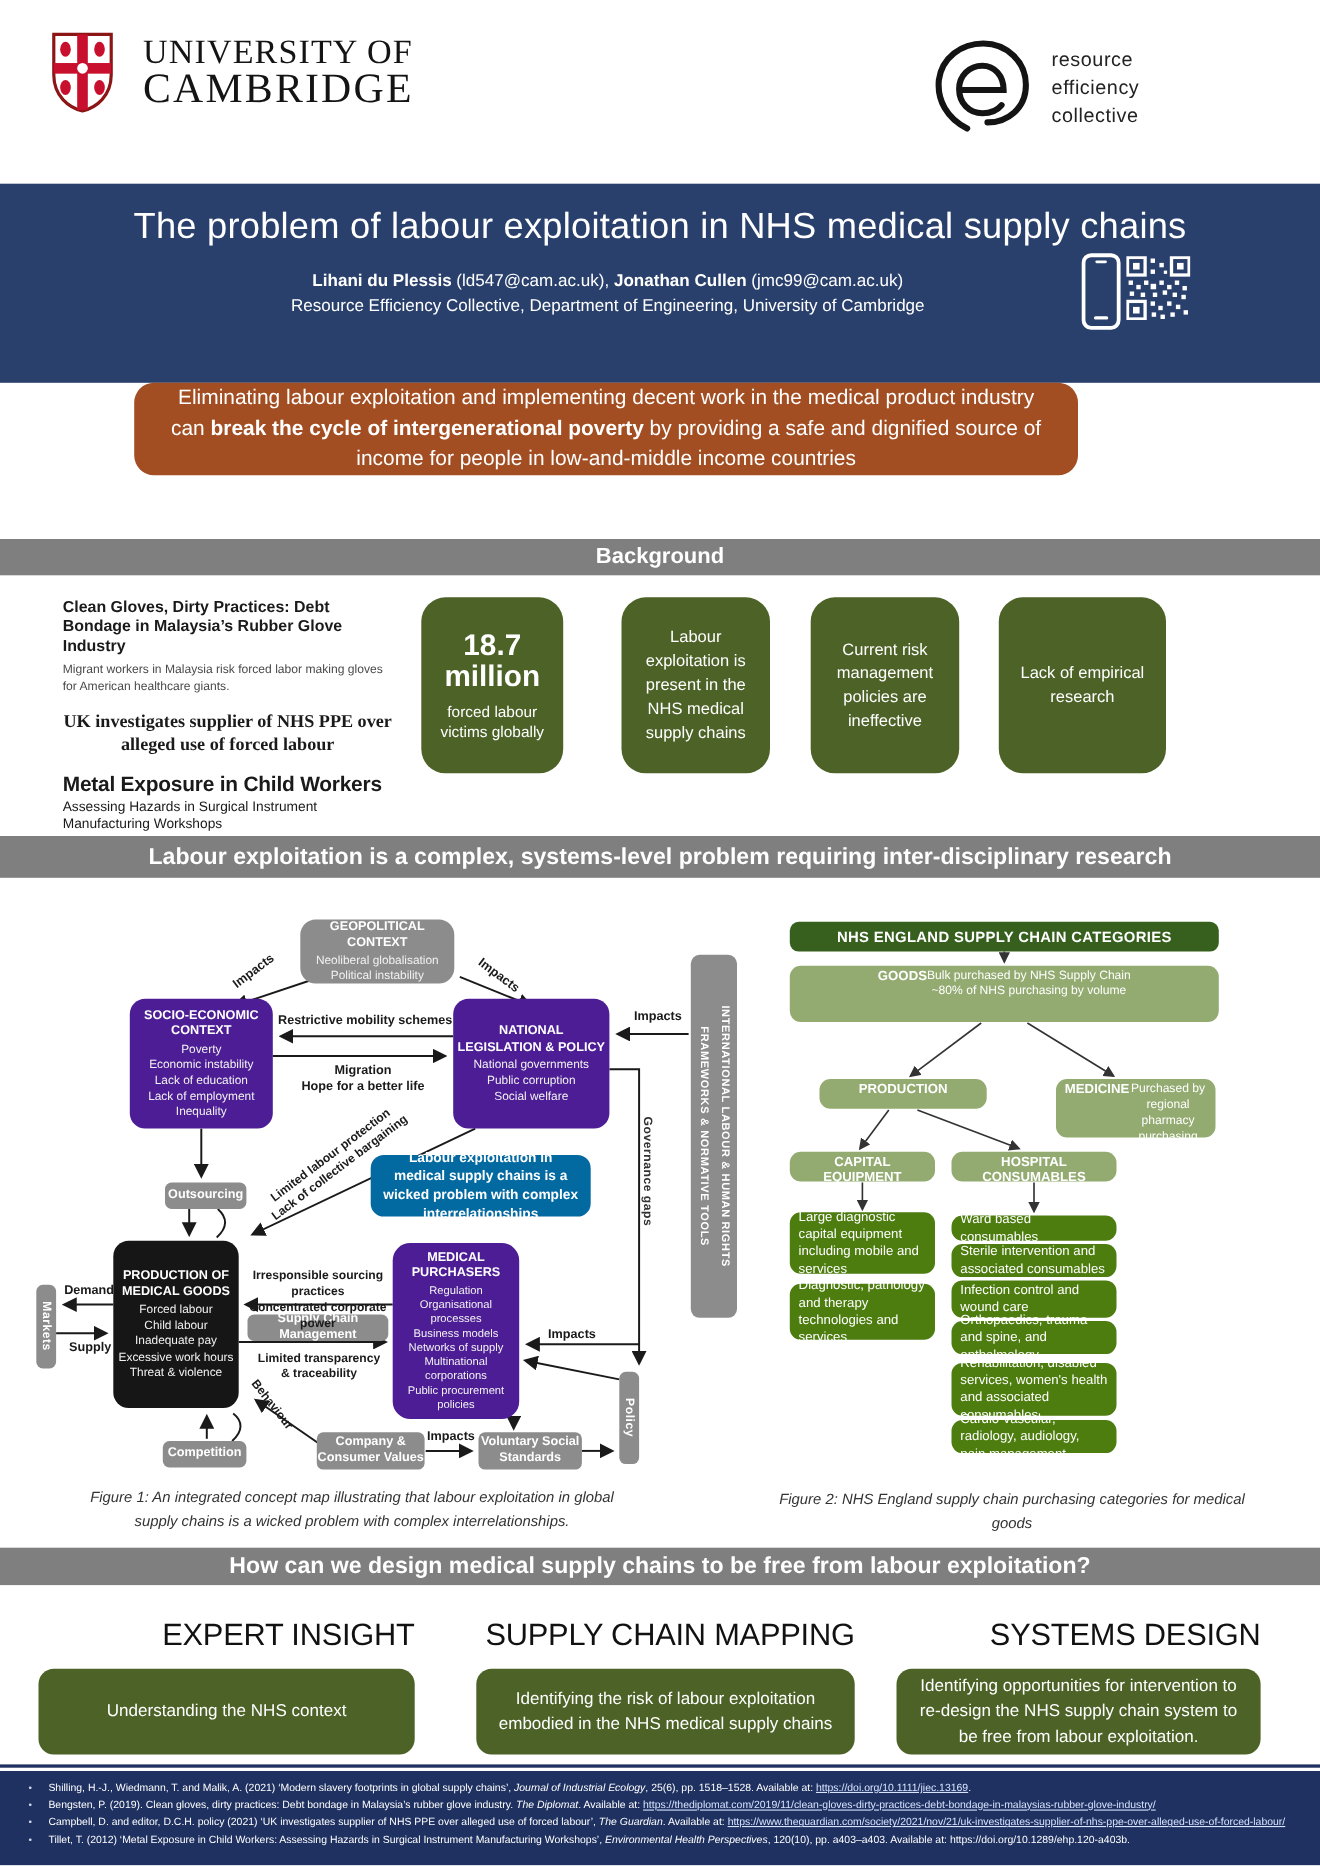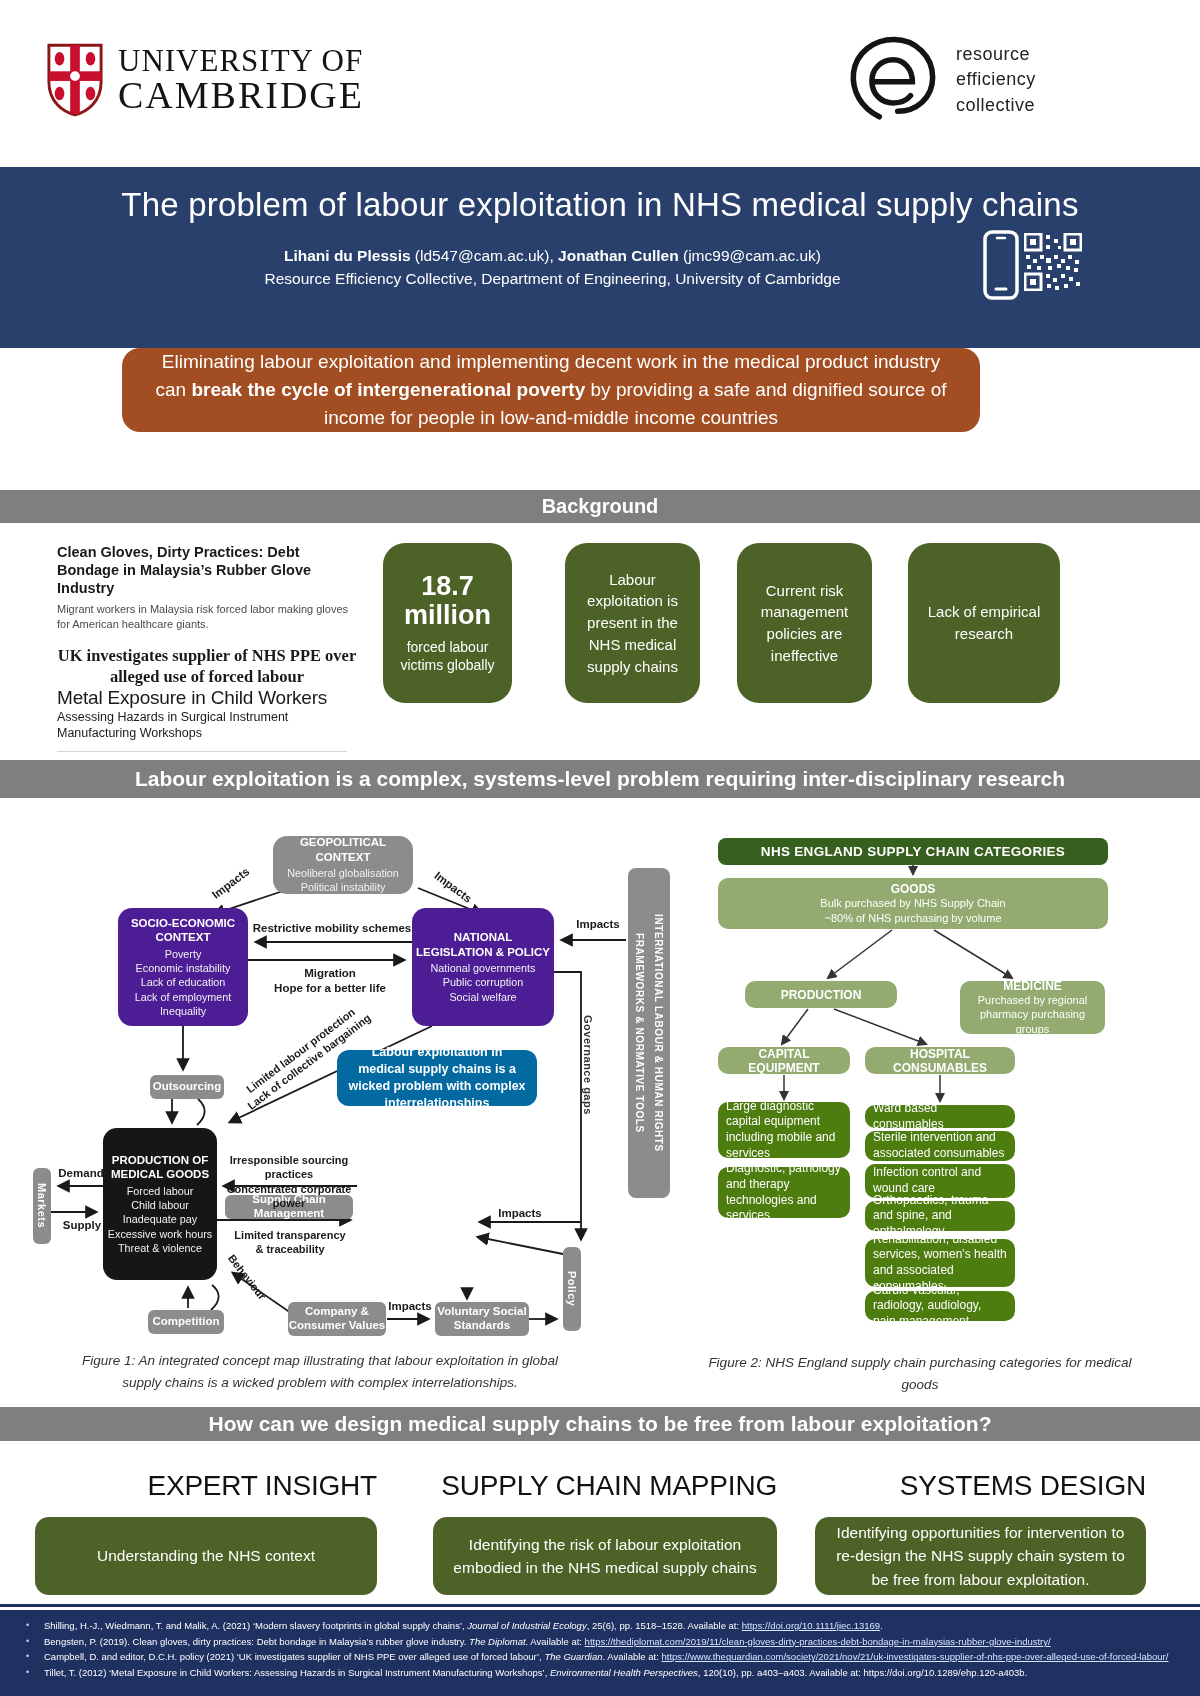--- a/index.html
+++ b/index.html
@@ -3,21 +3,21 @@
 <meta charset="utf-8">
 <style>
   *{margin:0;padding:0;box-sizing:border-box}
   html,body{background:#fff}
   body{font-family:"Liberation Sans",sans-serif;color:#1a1a1a}
   .poster{position:relative;width:1200px;height:1696px;background:#fff;overflow:hidden;margin:0 auto}
   .abs{position:absolute}
   .pre{white-space:pre-line}
 
   
-  .cam-logo{left:46px;top:42px;display:flex;align-items:center;gap:14px}
+  .cam-logo{left:46px;top:28px;display:flex;align-items:center;gap:26px}
   .cam-text{font-family:"Liberation Serif",serif;color:#141414;line-height:1.02}
   .cam-l1{font-size:31px;letter-spacing:1px}
   .cam-l2{font-size:38px;letter-spacing:2px}
   .rec-logo{left:848px;top:34px;display:flex;align-items:center;gap:16px}
   .rec-text{font-size:18px;color:#222;line-height:1.4;letter-spacing:.5px}
 
   
   .titlebar{left:0;top:167px;width:1200px;height:181px;background:#2a406c}
   .main-title{margin-top:19px;text-align:center;color:#fff;font-size:33px;font-weight:400;letter-spacing:.2px}
   .authors{margin-top:23px;text-align:center;color:#fff;font-size:15.5px;padding-right:95px}
@@ -33,21 +33,21 @@
   .secbar{left:0;width:1200px;background:#7f7f7f;color:#fff;font-weight:700;display:flex;align-items:center;justify-content:center}
   .secbar.s1{top:490px;height:33px;font-size:20px}
   .secbar.s2{top:760px;height:38px;font-size:21px}
   .secbar.s3{top:1407px;height:34px;font-size:21px}
 
   
   .headlines{left:57px;top:543px;width:300px}
   .hl1{font-size:14.5px;font-weight:700;line-height:1.25}
   .hl1sub{font-size:11px;color:#4a4a4a;margin-top:5px;line-height:1.3}
   .hl2{font-family:"Liberation Serif",serif;font-size:16.5px;font-weight:700;text-align:center;margin-top:15px;line-height:1.25}
-  .hl3{font-size:19px;font-weight:400;letter-spacing:-.2px}
+  .hl3{font-size:19px;font-weight:700;margin-top:16px;letter-spacing:-.2px}
   .hl3sub{font-size:12.5px;line-height:1.25;margin-top:1px}
   .hl-div{margin-top:10px;border-bottom:1px solid #d5d5d5;width:290px}
   .fact{background:#4d6227;border-radius:22px;color:#fff;display:flex;flex-direction:column;align-items:center;justify-content:center;text-align:center;top:543px;height:160px;padding:0 12px}
   .fact .big{font-size:27px;font-weight:800;line-height:1.1}
   .fact .small{font-size:14px;margin-top:7px;line-height:1.3}
   .fact .txt{font-size:15px;line-height:1.45}
   .f1{left:383px;width:129px}.f2{left:565px;width:135px}.f3{left:737px;width:135px}.f4{left:908px;width:152px}
 
   
   .fig1{left:30px;top:820px;width:660px;height:565px}
@@ -61,21 +61,21 @@
   .chip{position:absolute;background:#8c8c8c;border-radius:6px;color:#fff;font-weight:700;font-size:11.5px;display:flex;align-items:center;justify-content:center;text-align:center;line-height:1.2}
   .vchip{position:absolute;background:#8c8c8c;border-radius:6px;color:#fff;font-weight:700;font-size:11px;writing-mode:vertical-rl;display:flex;align-items:center;justify-content:center;letter-spacing:.5px}
   .intlbar{position:absolute;background:#8c8c8c;border-radius:8px;color:#fff;font-weight:700;font-size:10px;writing-mode:vertical-rl;text-align:center;letter-spacing:.6px;display:flex;align-items:center;justify-content:center;line-height:1.9}
   .elbl{position:absolute;font-weight:700;font-size:11.5px;color:#1a1a1a;text-align:center;line-height:1.3}
   .vlbl{position:absolute;writing-mode:vertical-rl;font-weight:700;font-size:11px;color:#333;letter-spacing:.5px}
   .figcap{position:absolute;font-family:"Liberation Sans",sans-serif;font-style:italic;font-size:13.5px;color:#333;text-align:center;line-height:1.65}
 
   
   .fig2{left:660px;top:820px;width:515px;height:520px}
   .f2hdr{position:absolute;background:#375f1e;border-radius:8px;color:#fff;font-weight:700;font-size:13.5px;display:flex;align-items:center;justify-content:center;letter-spacing:.3px}
-  .f2lg{position:absolute;background:#93ab70;border-radius:10px;color:#fff;text-align:center;display:flex;flex-direction:column;justify-content:center;padding:2px 8px}
+  .f2lg{position:absolute;background:#93ab70;border-radius:10px;color:#fff;text-align:center;display:flex;flex-direction:row;justify-content:center;padding:2px 8px}
   .f2lg .t{font-weight:700;font-size:12px}
   .f2lg .s{font-size:11px;line-height:1.3}
   .f2gray{position:absolute;background:#4d7c0f;border-radius:10px;color:#fff;font-size:12px;line-height:1.3;display:flex;align-items:center;justify-content:center;text-align:left;padding:3px 8px}
 
   
   .apcol{position:absolute;top:1470px}
   .aphead{text-align:right;font-size:28px;font-weight:400;letter-spacing:-.2px;color:#111}
   .apbox{margin-top:15px;background:#4d6227;border-radius:14px;color:#fff;font-size:15.5px;line-height:1.5;height:78px;display:flex;align-items:center;justify-content:center;text-align:center;padding:0 18px}
   .c1{left:35px;width:342px}.c2{left:433px;width:344px}.c3{left:815px;width:331px}
 
@@ -265,20 +265,32 @@
     <div class="node nblack" style="left:73px;top:308px;width:114px;height:152px">
       <div class="ntitle pre">PRODUCTION OF
 MEDICAL GOODS</div>
       <div class="nitems pre">Forced labour
 Child labour
 Inadequate pay
 Excessive work hours
 Threat &amp; violence</div>
     </div>
 
+    <div class="node ngreen" style="left:327px;top:310px;width:115px;height:160px;border-radius:16px">
+      <div class="ntitle">MEDICAL PURCHASERS</div>
+      <div class="nitems pre" style="font-size:10.2px;line-height:1.28">Regulation
+Organisational
+processes
+Business models
+Networks of supply
+Multinational
+corporations
+Public procurement
+policies</div>
+    </div>
 
     <div class="chip" style="left:195px;top:375px;width:128px;height:24px">Supply Chain Management</div>
     <div class="vchip" style="left:3px;top:348px;width:18px;height:76px">Markets</div>
     <div class="chip" style="left:118px;top:490px;width:76px;height:24px">Competition</div>
     <div class="chip pre" style="left:258px;top:482px;width:98px;height:34px">Company &amp;
 Consumer Values</div>
     <div class="chip pre" style="left:405px;top:482px;width:94px;height:34px">Voluntary Social
 Standards</div>
     <div class="vchip" style="left:533px;top:427px;width:18px;height:84px">Policy</div>
     <div class="vlbl" style="left:552px;top:195px;height:140px">Governance gaps</div>

